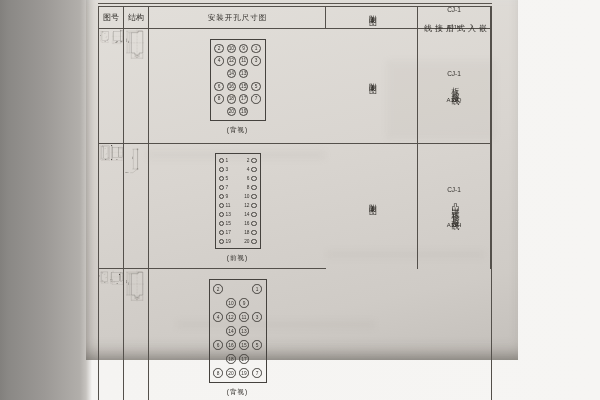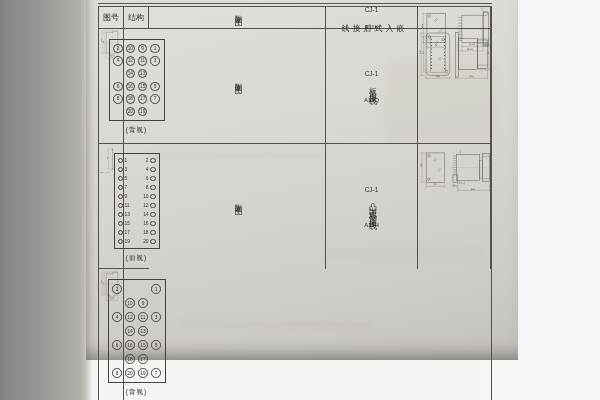--- a/index.html
+++ b/index.html
@@ -68,20 +68,23 @@
     <div class="ghost" style="left:300px;top:60px;width:110px;height:80px;"></div>
 
     <div class="table">
 
       <div class="cell hd">
           <span>图号</span>
         </div>
       <div class="cell hd">
           <span>结构</span>
         </div>
+      <div class="cell hd mid">
+          <span>安装开孔尺寸图</span>
+        </div>
 
       <div class="cell figcell">
         <span class="vtext">附图3</span>
       </div>
       <div class="cell">
         <div class="struct">
           <span class="model">CJ-1</span>
           <span class="vtext">嵌入式后接线</span>
           <span class="code">A11K</span>
         </div>

